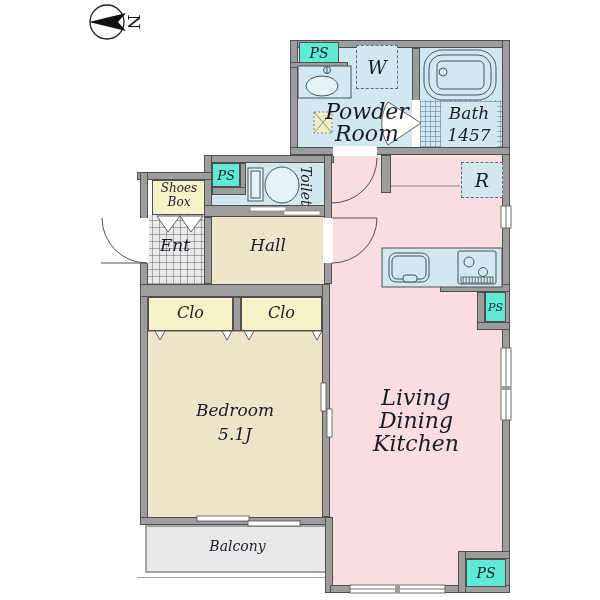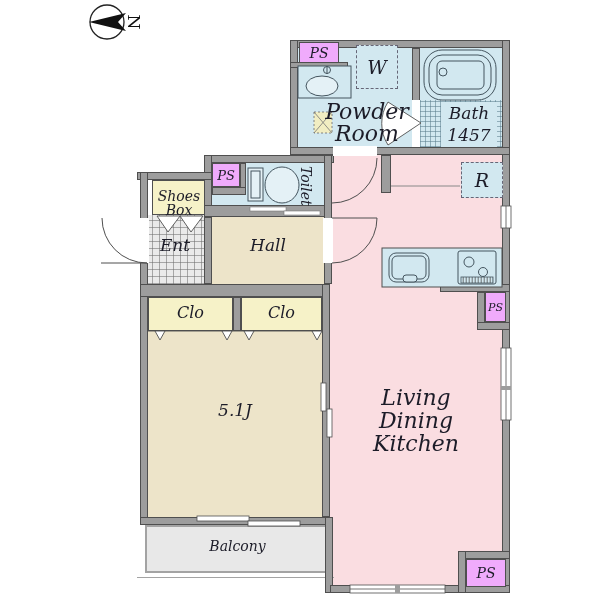--- a/index.html
+++ b/index.html
@@ -12,21 +12,21 @@
   .room-beige{background:var(--beige);}
   .room-yellow{background:var(--yellow);border:1px solid var(--wall-edge);}
   .room-balcony{background:var(--balcony);border:2px solid #a3a3a3;}
   .tile{background-color:var(--tile);
     background-image:repeating-linear-gradient(0deg,rgba(110,110,110,.55) 0 1px,transparent 1px 7px),
                      repeating-linear-gradient(90deg,rgba(110,110,110,.55) 0 1px,transparent 1px 7px);}
   .hatch{background-color:var(--water);
     background-image:repeating-linear-gradient(0deg,rgba(90,125,140,.55) 0 1px,transparent 1px 5px),
                      repeating-linear-gradient(90deg,rgba(90,125,140,.55) 0 1px,transparent 1px 5px);}
   .lbl{font-style:italic;text-align:center;white-space:nowrap;z-index:6;}
-  .psbox{background:#f0abfc;border:1px solid var(--wall-edge);z-index:5;
+  .psbox{background:#5eead4;border:1px solid var(--wall-edge);z-index:5;
          display:flex;align-items:center;justify-content:center;font-style:italic;}
   .dashbox{background:var(--water);border:1.5px dashed #667;z-index:4;
          display:flex;align-items:center;justify-content:center;font-style:italic;}
   .patch{background:var(--water);z-index:4;}
   svg.overlay{position:absolute;left:0;top:0;z-index:3;}
   .z2{z-index:2;} .z1{z-index:1;}
   .vert{writing-mode:vertical-rl;text-align:center;}
 </style>
 </head>
 <body>
@@ -203,37 +203,38 @@
     <div>Room</div>
   </div>
   <div class="patch" style="left:441px;top:102px;width:56px;height:45px;"></div>
   <div class="lbl" style="left:441px;top:102px;width:56px;font-size:17px;line-height:22px;">
     <div>Bath</div>
     <div>1457</div>
   </div>
   <div class="lbl vert" style="left:288px;top:157px;width:26px;height:58px;font-size:14px;">
     <span>Toilet</span>
   </div>
-  <div class="lbl" style="left:150px;top:189px;width:58px;font-size:14px;line-height:14px;">
+  <div class="lbl" style="left:150px;top:181px;width:58px;font-size:12px;line-height:14px;">
     <div>Shoes</div>
     <div>Box</div>
   </div>
   <div class="lbl" style="left:145px;top:235px;width:60px;font-size:17px;">
     <span>Ent</span>
   </div>
   <div class="lbl" style="left:212px;top:235px;width:112px;font-size:17px;">
     <span>Hall</span>
   </div>
   <div class="lbl" style="left:148px;top:303px;width:85px;font-size:16px;">
     <span>Clo</span>
   </div>
   <div class="lbl" style="left:241px;top:303px;width:81px;font-size:16px;">
     <span>Clo</span>
   </div>
   <div class="lbl" style="left:148px;top:398px;width:174px;font-size:17px;line-height:24px;">
+    <div>Bedroom</div>
     <div>5.1J</div>
   </div>
   <div class="lbl" style="left:330px;top:386px;width:172px;font-size:22px;line-height:23px;">
     <div>Living</div>
     <div>Dining</div>
     <div>Kitchen</div>
   </div>
   <div class="lbl" style="left:145px;top:538px;width:185px;font-size:14px;">
     <span>Balcony</span>
   </div>

